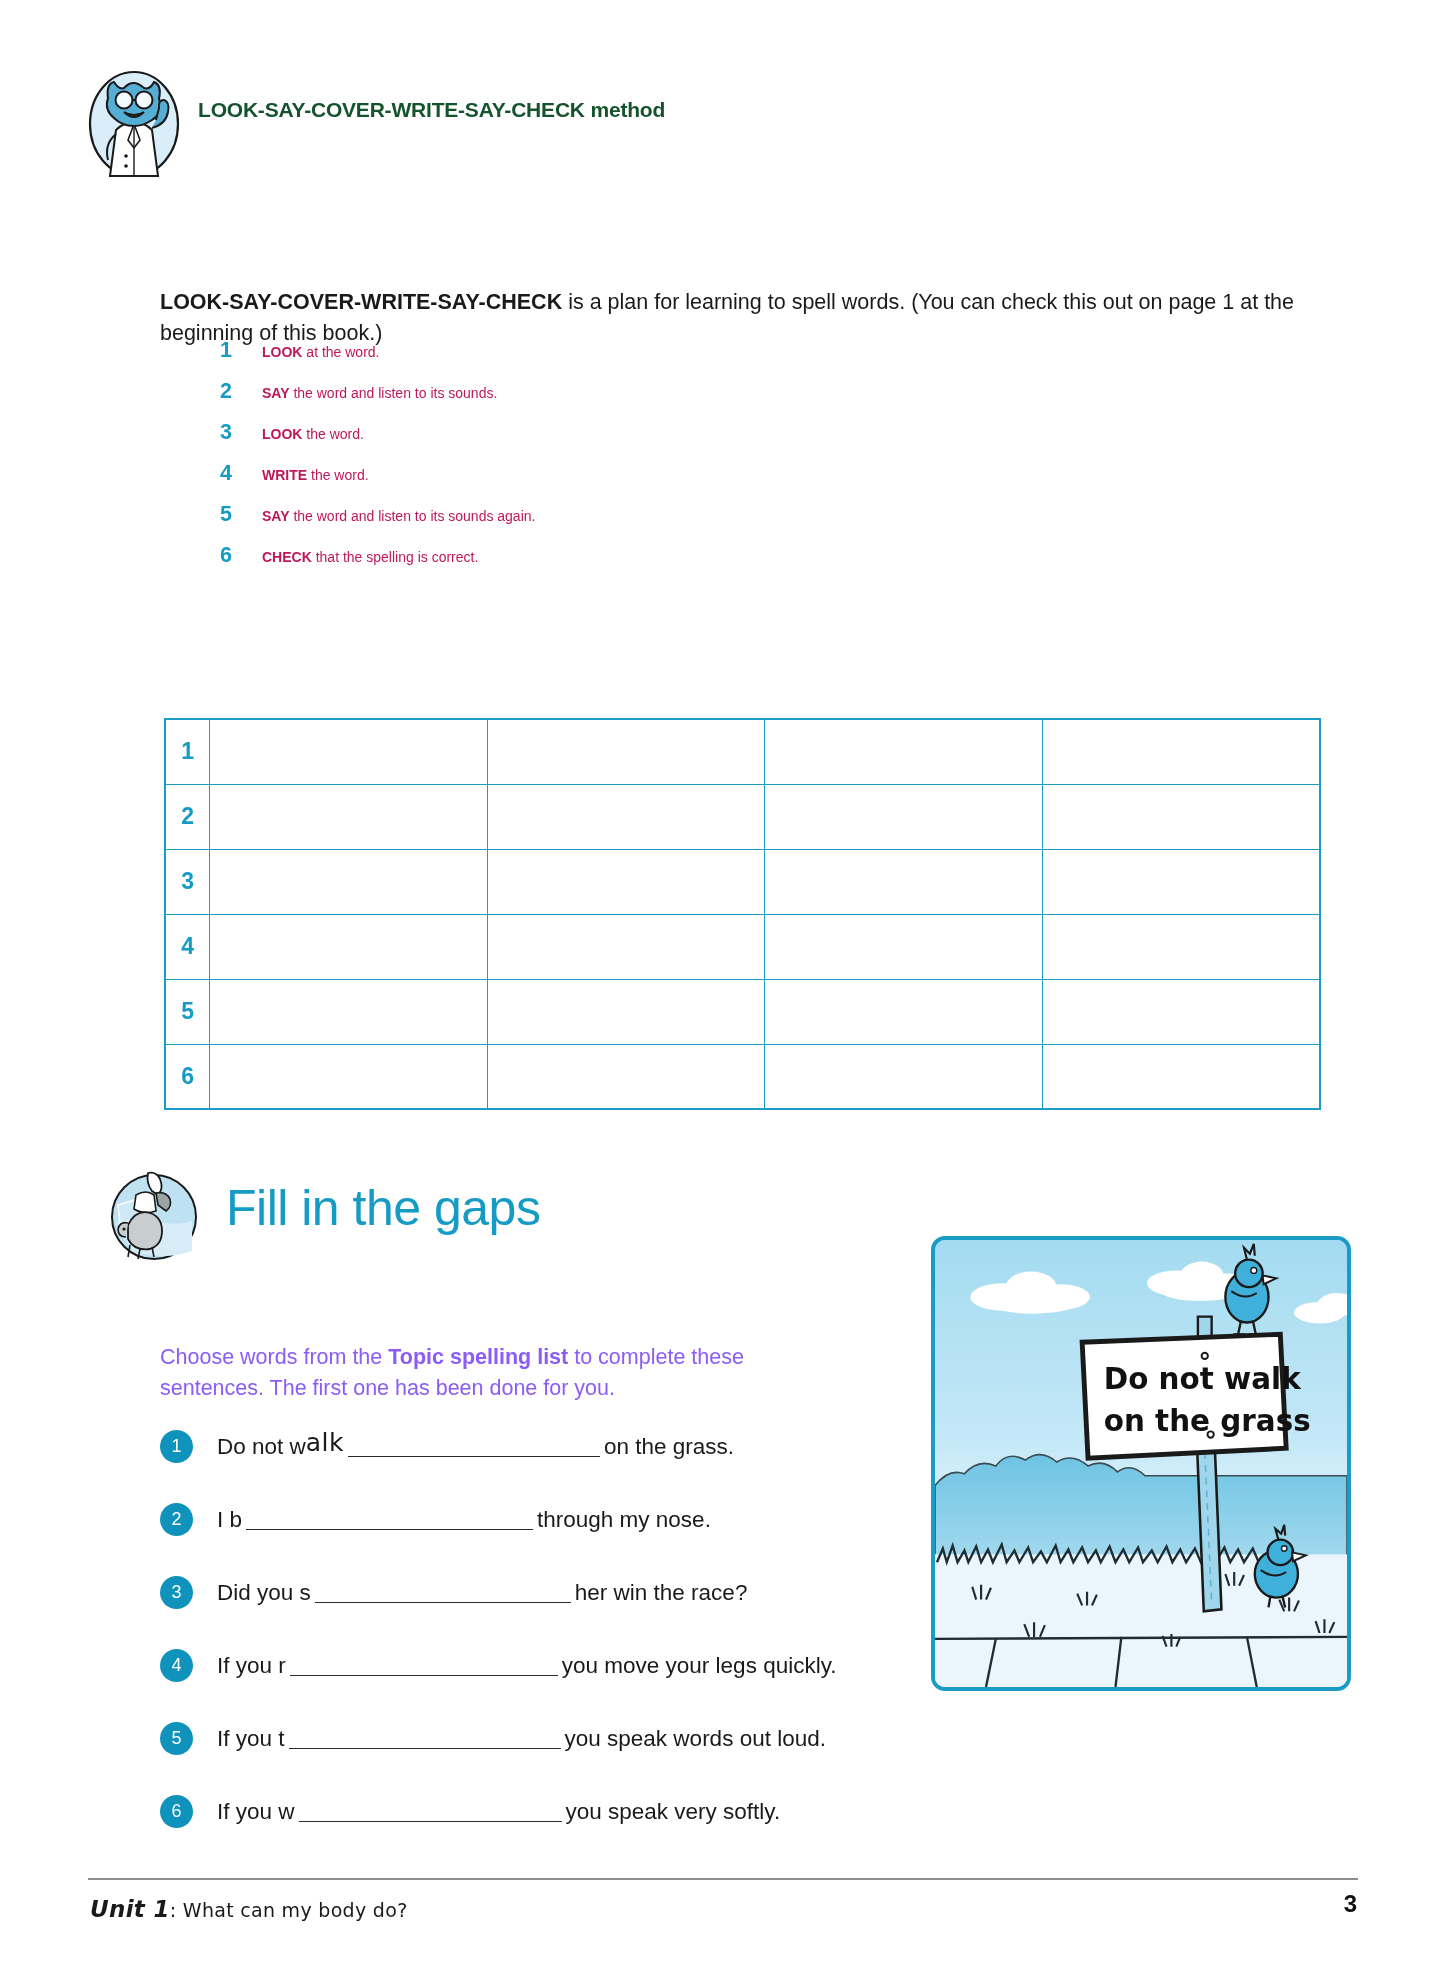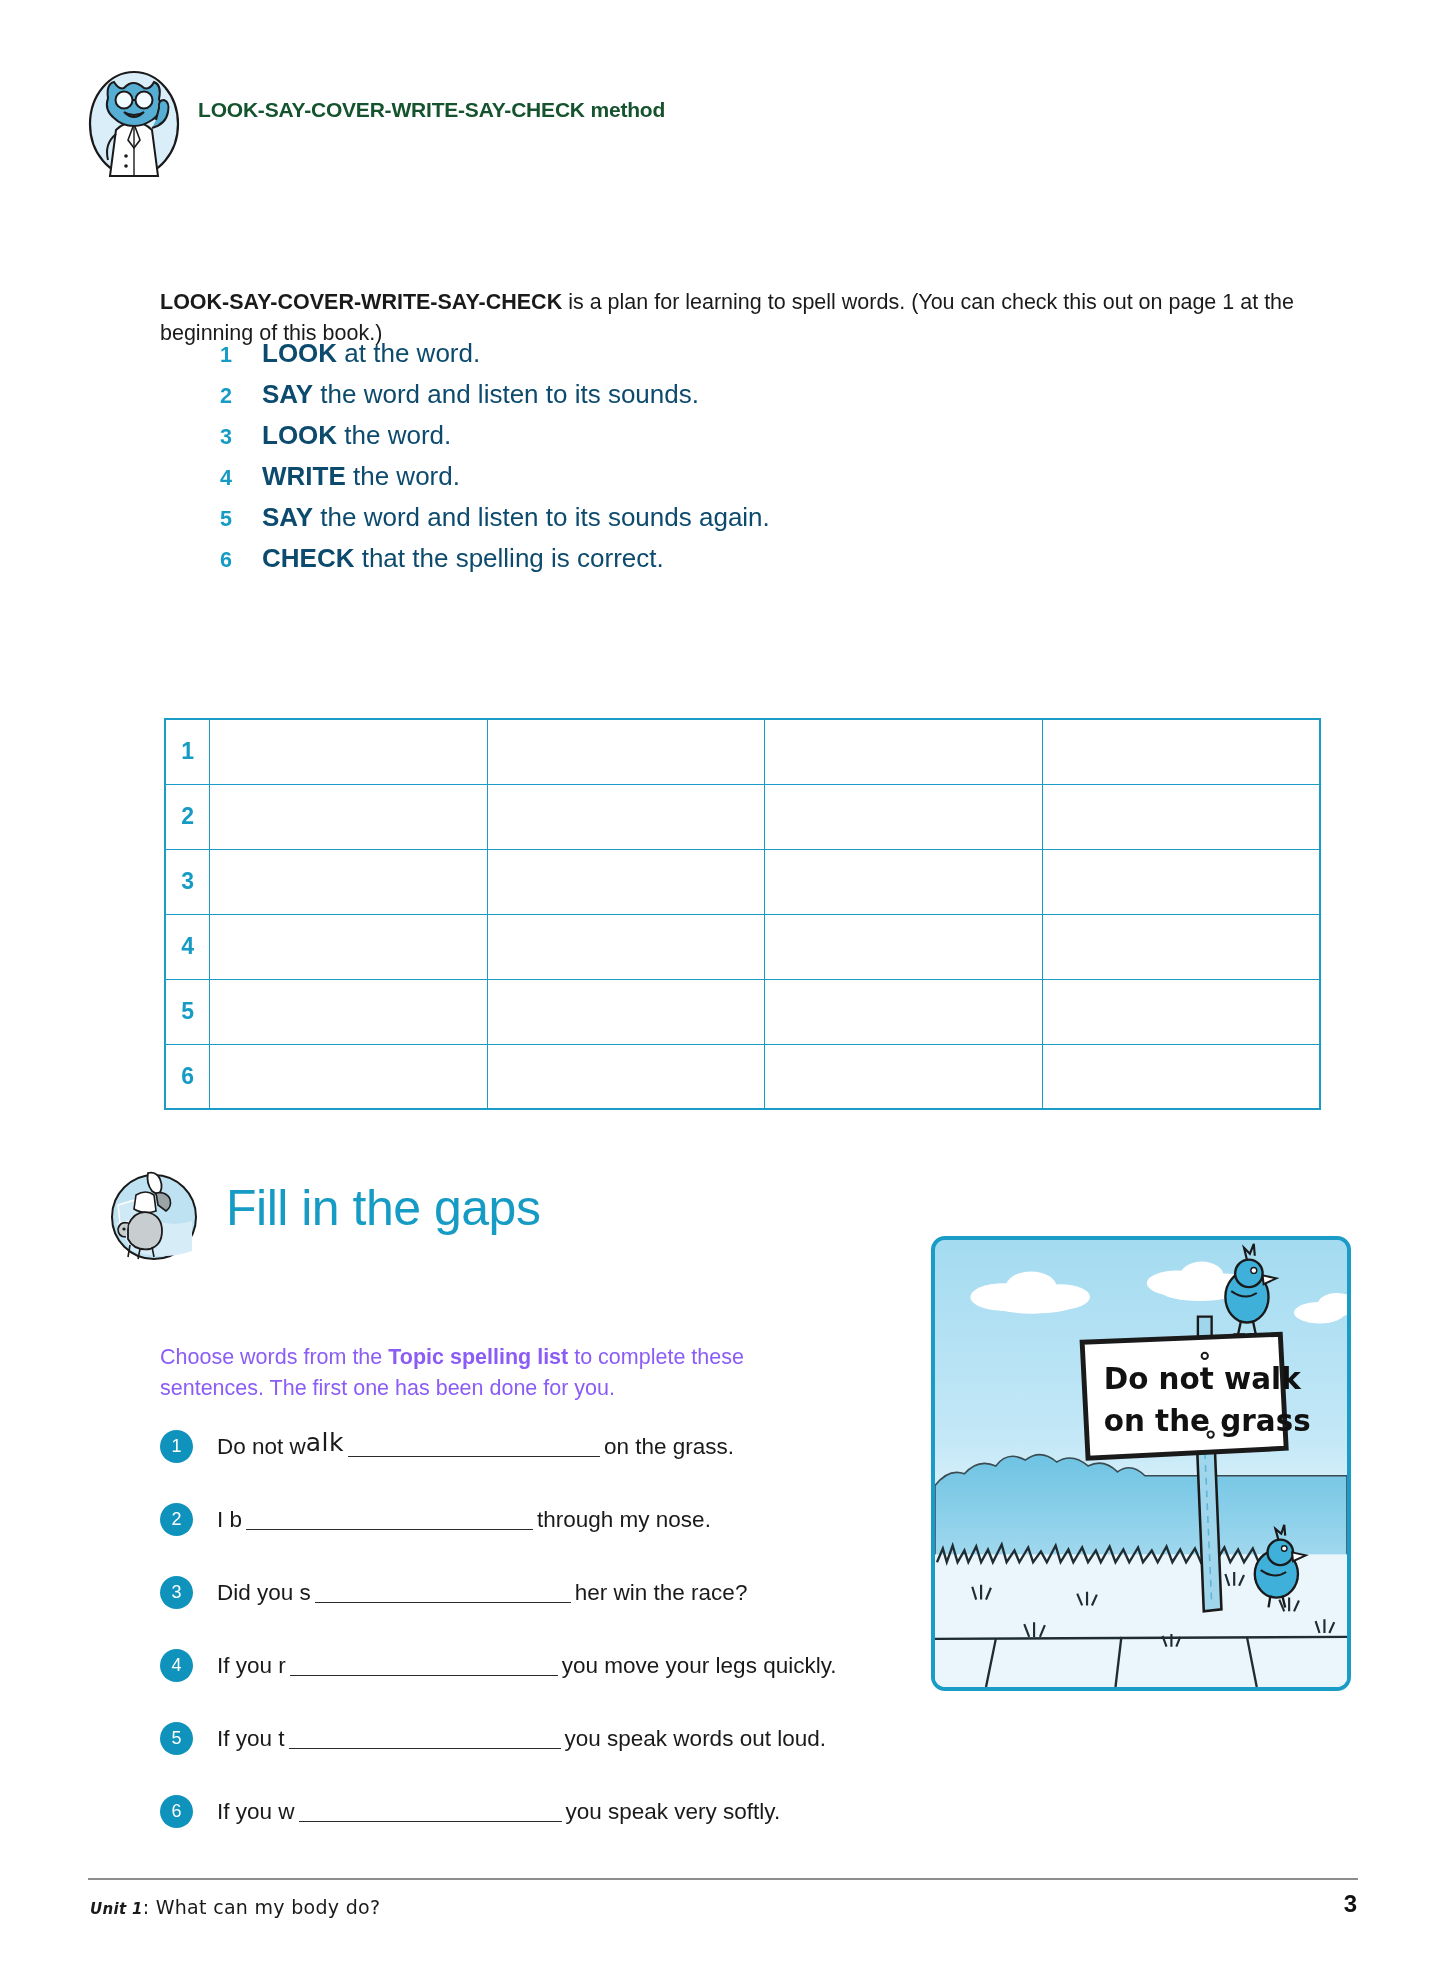--- a/index.html
+++ b/index.html
@@ -81,22 +81,22 @@
     align-items: baseline;
     height: 41px;
   }
   .step-num {
     width: 42px;
     color: #159bc4;
     font-weight: bold;
     font-size: 21.5px;
   }
   .step-text {
-    font-size: 26px;
-    color: #0c4a6e;
+    font-size: 14px;
+    color: #be185d;
   }
   .step-text b { font-weight: bold; }
 
   
   .choose {
     position: absolute;
     left: 160px;
     top: 608px;
     width: 1120px;
     font-size: 21.5px;
@@ -244,21 +244,21 @@
     left: 90px;
     top: 1896px;
     font-size: 19px;
     color: #1a1a1a;
     font-family: "DejaVu Sans", sans-serif;
     letter-spacing: 0.3px;
   }
   .footer-unit .u-label {
     font-style: italic;
     font-weight: 600;
-    font-size: 15px;
+    font-size: 23px;
   }
   .footer-page {
     position: absolute;
     right: 88px;
     top: 1890px;
     font-size: 24px;
     font-weight: bold;
     color: #111;
   }
 </style>

